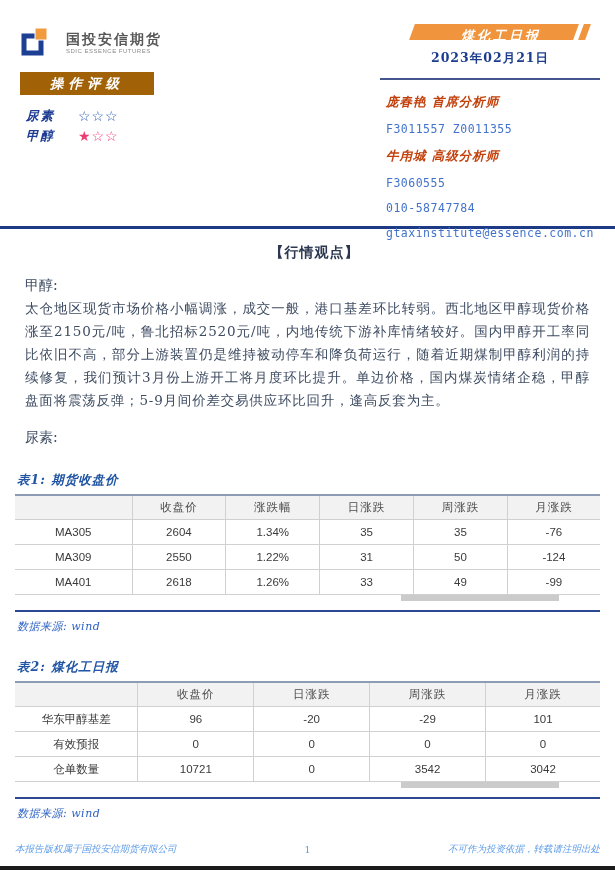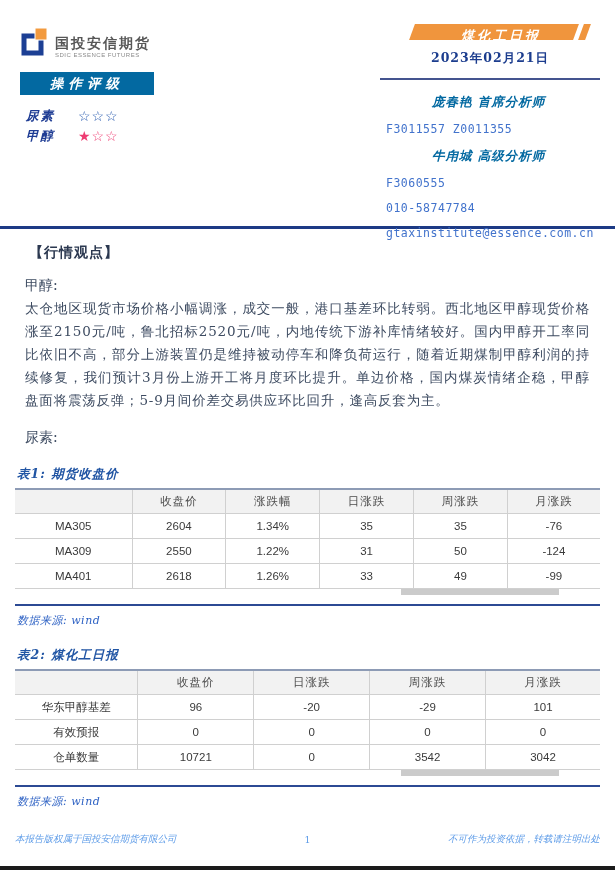--- a/index.html
+++ b/index.html
@@ -2,72 +2,72 @@
 <html><head>
 <meta charset="utf-8">
 <style>
   html,body{margin:0;padding:0;background:#ffffff;}
   .page{position:relative;width:615px;height:870px;background:#fff;overflow:hidden;
         font-family:"DejaVu Serif","Liberation Serif",serif;}
   .mono{font-family:"DejaVu Sans Mono","Liberation Mono",monospace;}
 
   
   header{position:relative;height:229px;border-bottom:3px solid #1c3a85;padding:26px 15px 0 20px;box-sizing:border-box;}
-  .logo-row{display:flex;align-items:flex-end;gap:5px;}
+  .logo-row{display:flex;align-items:center;gap:16px;}
   .brand-cn{font-size:14px;font-weight:bold;color:#575757;letter-spacing:2px;line-height:16px;
             font-family:"Liberation Sans","DejaVu Sans",sans-serif;}
   .brand-en{font-size:6px;color:#8a8a8a;letter-spacing:0.5px;margin-top:1px;
             font-family:"Liberation Sans","DejaVu Sans",sans-serif;}
-  .rating-banner{width:134px;height:23px;margin:14px 0 0 0;background:#0369a1;color:#fff;
+  .rating-banner{width:134px;height:23px;margin:14px 0 0 0;background:#a16207;color:#fff;
             font-size:13.5px;font-weight:bold;font-style:italic;letter-spacing:5px;
             display:flex;align-items:center;justify-content:center;}
   .ratings{margin:11px 0 0 6px;}
   .rating-row{display:flex;align-items:center;height:20px;}
   .r-label{width:52px;font-size:12.5px;font-weight:bold;font-style:italic;color:#1e3c94;letter-spacing:2px;}
   .stars{font-size:14px;letter-spacing:1px;line-height:14px;}
   .stars.blue{color:#2457ad;}
   .stars.pink{color:#ee3d72;}
 
   .right-col{position:absolute;top:24px;right:15px;width:220px;}
   .badge{position:relative;height:16px;margin:0 4px 0 26px;}
   .badge-bar{position:absolute;left:6px;right:20px;top:0;bottom:0;background:#f0953d;transform:skewX(-20deg);}
   .badge-tip{position:absolute;right:8px;width:7px;top:0;bottom:0;background:#f0953d;transform:skewX(-20deg);}
   .badge-text{position:relative;display:block;text-align:center;color:#fff;font-size:13px;font-weight:bold;
               font-style:italic;letter-spacing:3px;line-height:23px;}
   .date{margin-top:10px;text-align:center;color:#1c3d8e;font-weight:bold;font-size:12.5px;letter-spacing:1px;
         border-bottom:2px solid #44548f;padding-bottom:11px;}
   .analyst{margin-top:14px;padding-left:6px;}
-  .a-name{color:#0369a1;font-weight:bold;font-style:italic;font-size:12.5px;letter-spacing:1px;margin-top:12px;margin-left:46px;}
+  .a-name{color:#c2410c;font-weight:bold;font-style:italic;font-size:12.5px;letter-spacing:1px;margin-top:12px;}
   .a-id{color:#4273cc;font-size:11.5px;margin-top:11px;letter-spacing:0.5px;}
 
   
   main{padding:0 15px;}
-  .section-title{margin:15px 0 0 14px;font-size:14px;font-weight:bold;color:#2b3850;letter-spacing:1px;}
+  .section-title{margin:15px 0 0 14px;font-size:14px;font-weight:bold;color:#2b3850;letter-spacing:1px;text-align:center;}
   .para-label{margin:15px 10px 0;font-size:14px;color:#3d4b61;}
   .para-label.gap{margin-top:17px;}
   .para{margin:2px 10px 0;font-size:13.5px;line-height:23px;color:#3d4b61;text-align:justify;
         letter-spacing:0.8px;text-justify:inter-ideograph;}
-  .tbl-caption{margin:19px 0 5px 2px;font-size:12.5px;font-weight:bold;font-style:italic;color:#2155a4;letter-spacing:1px;}
+  .tbl-caption{margin:25px 0 5px 2px;font-size:12.5px;font-weight:bold;font-style:italic;color:#2155a4;letter-spacing:1px;}
 
   table{width:100%;border-collapse:collapse;border-top:2px solid #8d9bb5;
         font-family:"Liberation Sans","DejaVu Sans",sans-serif;}
   th{background:#f2f2f2;color:#4d4d4d;font-weight:normal;font-size:11.5px;height:21px;
      border:1px solid #d0d0d0;border-top:none;letter-spacing:1px;}
   td{color:#3a3a3a;font-size:11.5px;text-align:center;height:22px;border:1px solid #d0d0d0;}
   th:first-child,td:first-child{border-left:none;}
   th:last-child,td:last-child{border-right:none;}
   .t6 th:first-child,.t6 td:first-child{width:20%;}
   .t5 th:first-child,.t5 td:first-child{width:21%;}
 
   .tbl-shadow{height:6px;width:27%;margin-left:66%;background:#cbcbcb;}
   .rule{border-top:2px solid #2c4a94;margin-top:9px;}
   .source{margin:7px 0 0 2px;font-style:italic;color:#2e62c4;font-size:11px;letter-spacing:0.5px;}
 
   
-  footer{position:absolute;left:15px;right:15px;bottom:24px;display:flex;align-items:center;
+  footer{position:absolute;left:15px;right:15px;bottom:14px;display:flex;align-items:center;
          color:#5e9ce8;font-size:9.5px;font-style:italic;}
   .f-left{flex:1;text-align:left;}
   .f-page{width:40px;text-align:center;font-style:normal;}
   .f-right{flex:1;text-align:right;}
   .bottom-strip{position:absolute;left:0;right:0;bottom:0;height:4px;background:#1b1b1b;}
 </style>
 </head>
 <body>
 
 <div class="page">

